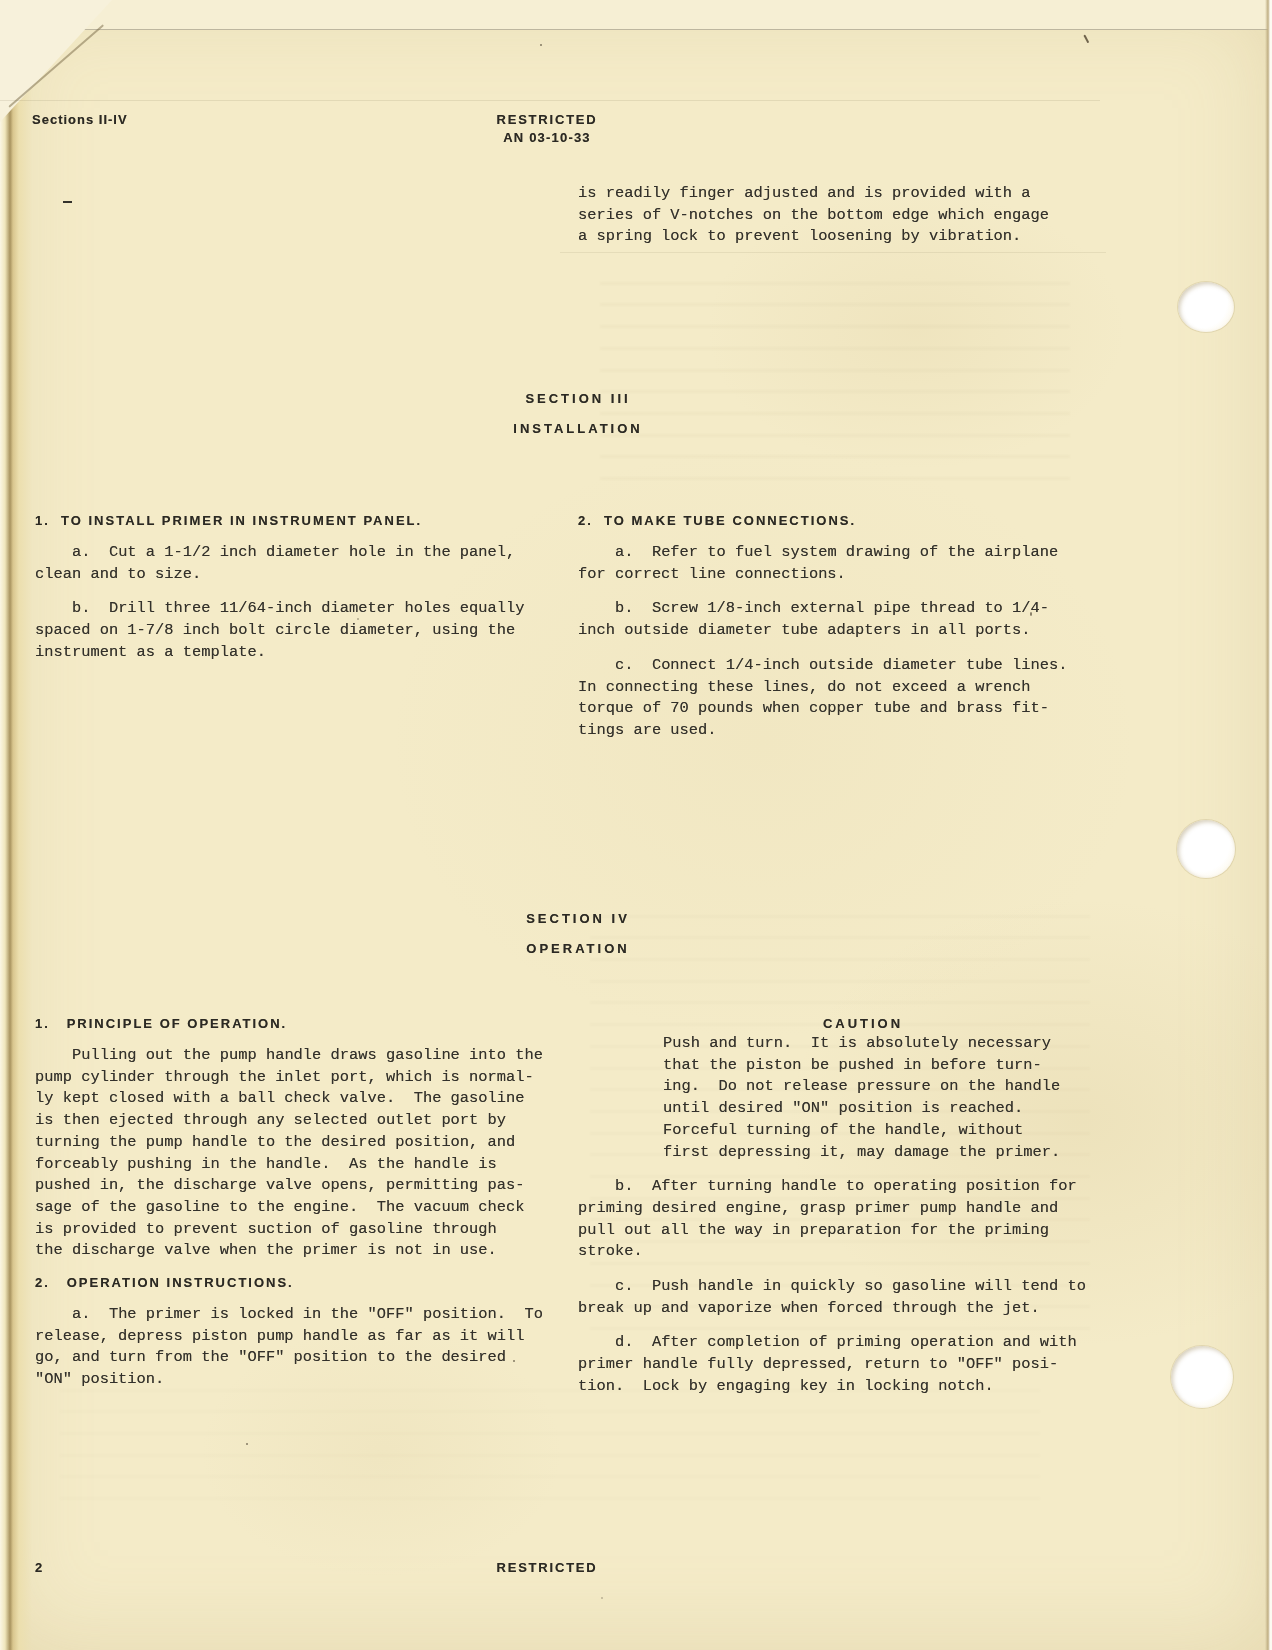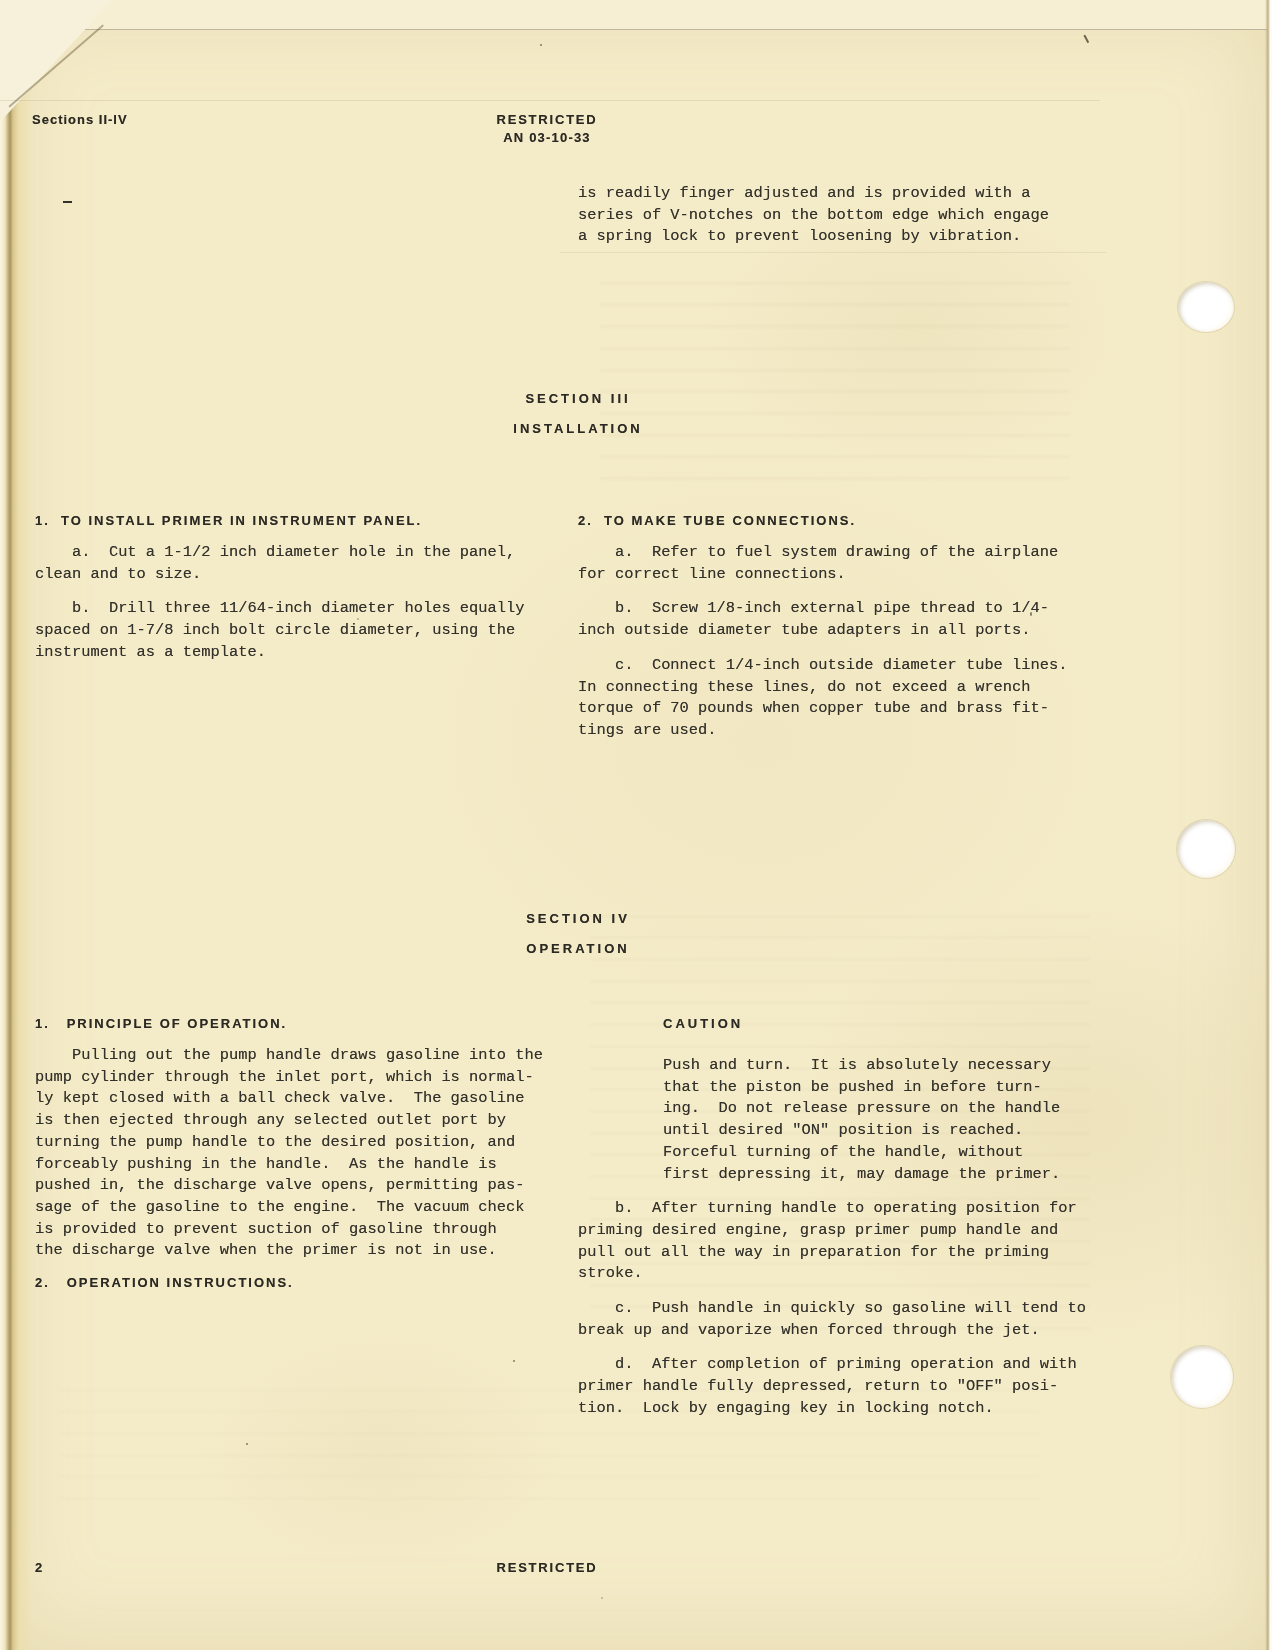--- a/index.html
+++ b/index.html
@@ -32,21 +32,21 @@
     font-size:13px;letter-spacing:2px;color:#2b2923;
     white-space:pre-wrap;text-shadow:0 0 0.5px rgba(40,38,30,0.5);
   }
   .abs{position:absolute;}
   .center{text-align:center;}
   .colflow{position:absolute;display:flex;flex-direction:column;align-items:flex-start;}
   .colflow .hd{margin:0 0 14px 0;}
   .colflow .para{position:static;margin:0 0 13px 0;}
   .sec-title{position:absolute;left:378px;width:400px;text-align:center;}
   .caution-block{margin-left:85px;width:400px;}
-  .caution-block .cap{ text-align:left;margin-bottom:24px;letter-spacing:3px;}
+  .caution-block .cap{ text-align:center;margin-bottom:2px;letter-spacing:3px;}
   
   .left-edge{
     position:absolute;left:0;top:0;width:34px;height:1650px;
     background:linear-gradient(90deg,#fbf6e4 0px,#f0e6bc 5px,#a8935f 10px,#d9c68e 13px,#ecdfae 19px,rgba(244,235,200,0) 32px);
   }
   .corner-cut{
     position:absolute;left:0;top:0;width:118px;height:128px;
     background:#f7f1db;
     clip-path:polygon(0 0,112px 0,0 122px);
   }
@@ -151,20 +151,24 @@
 pump cylinder through the inlet port, which is normal-
 ly kept closed with a ball check valve.  The gasoline
 is then ejected through any selected outlet port by
 turning the pump handle to the desired position, and
 forceably pushing in the handle.  As the handle is
 pushed in, the discharge valve opens, permitting pas-
 sage of the gasoline to the engine.  The vacuum check
 is provided to prevent suction of gasoline through
 the discharge valve when the primer is not in use.</div>
     <div class="hd" style="margin-top:0;">2.   OPERATION INSTRUCTIONS.</div>
+    <div class="mono para">    a.  The primer is locked in the "OFF" position.  To
+release, depress piston pump handle as far as it will
+go, and turn from the "OFF" position to the desired
+"ON" position.</div>
   </div>
 
   <div class="colflow" style="left:578px;top:1016px;width:532px;">
     <div class="caution-block">
       <div class="hd cap">CAUTION</div>
       <div class="mono para" style="margin-bottom:13px;">Push and turn.  It is absolutely necessary
 that the piston be pushed in before turn-
 ing.  Do not release pressure on the handle
 until desired "ON" position is reached.
 Forceful turning of the handle, without

